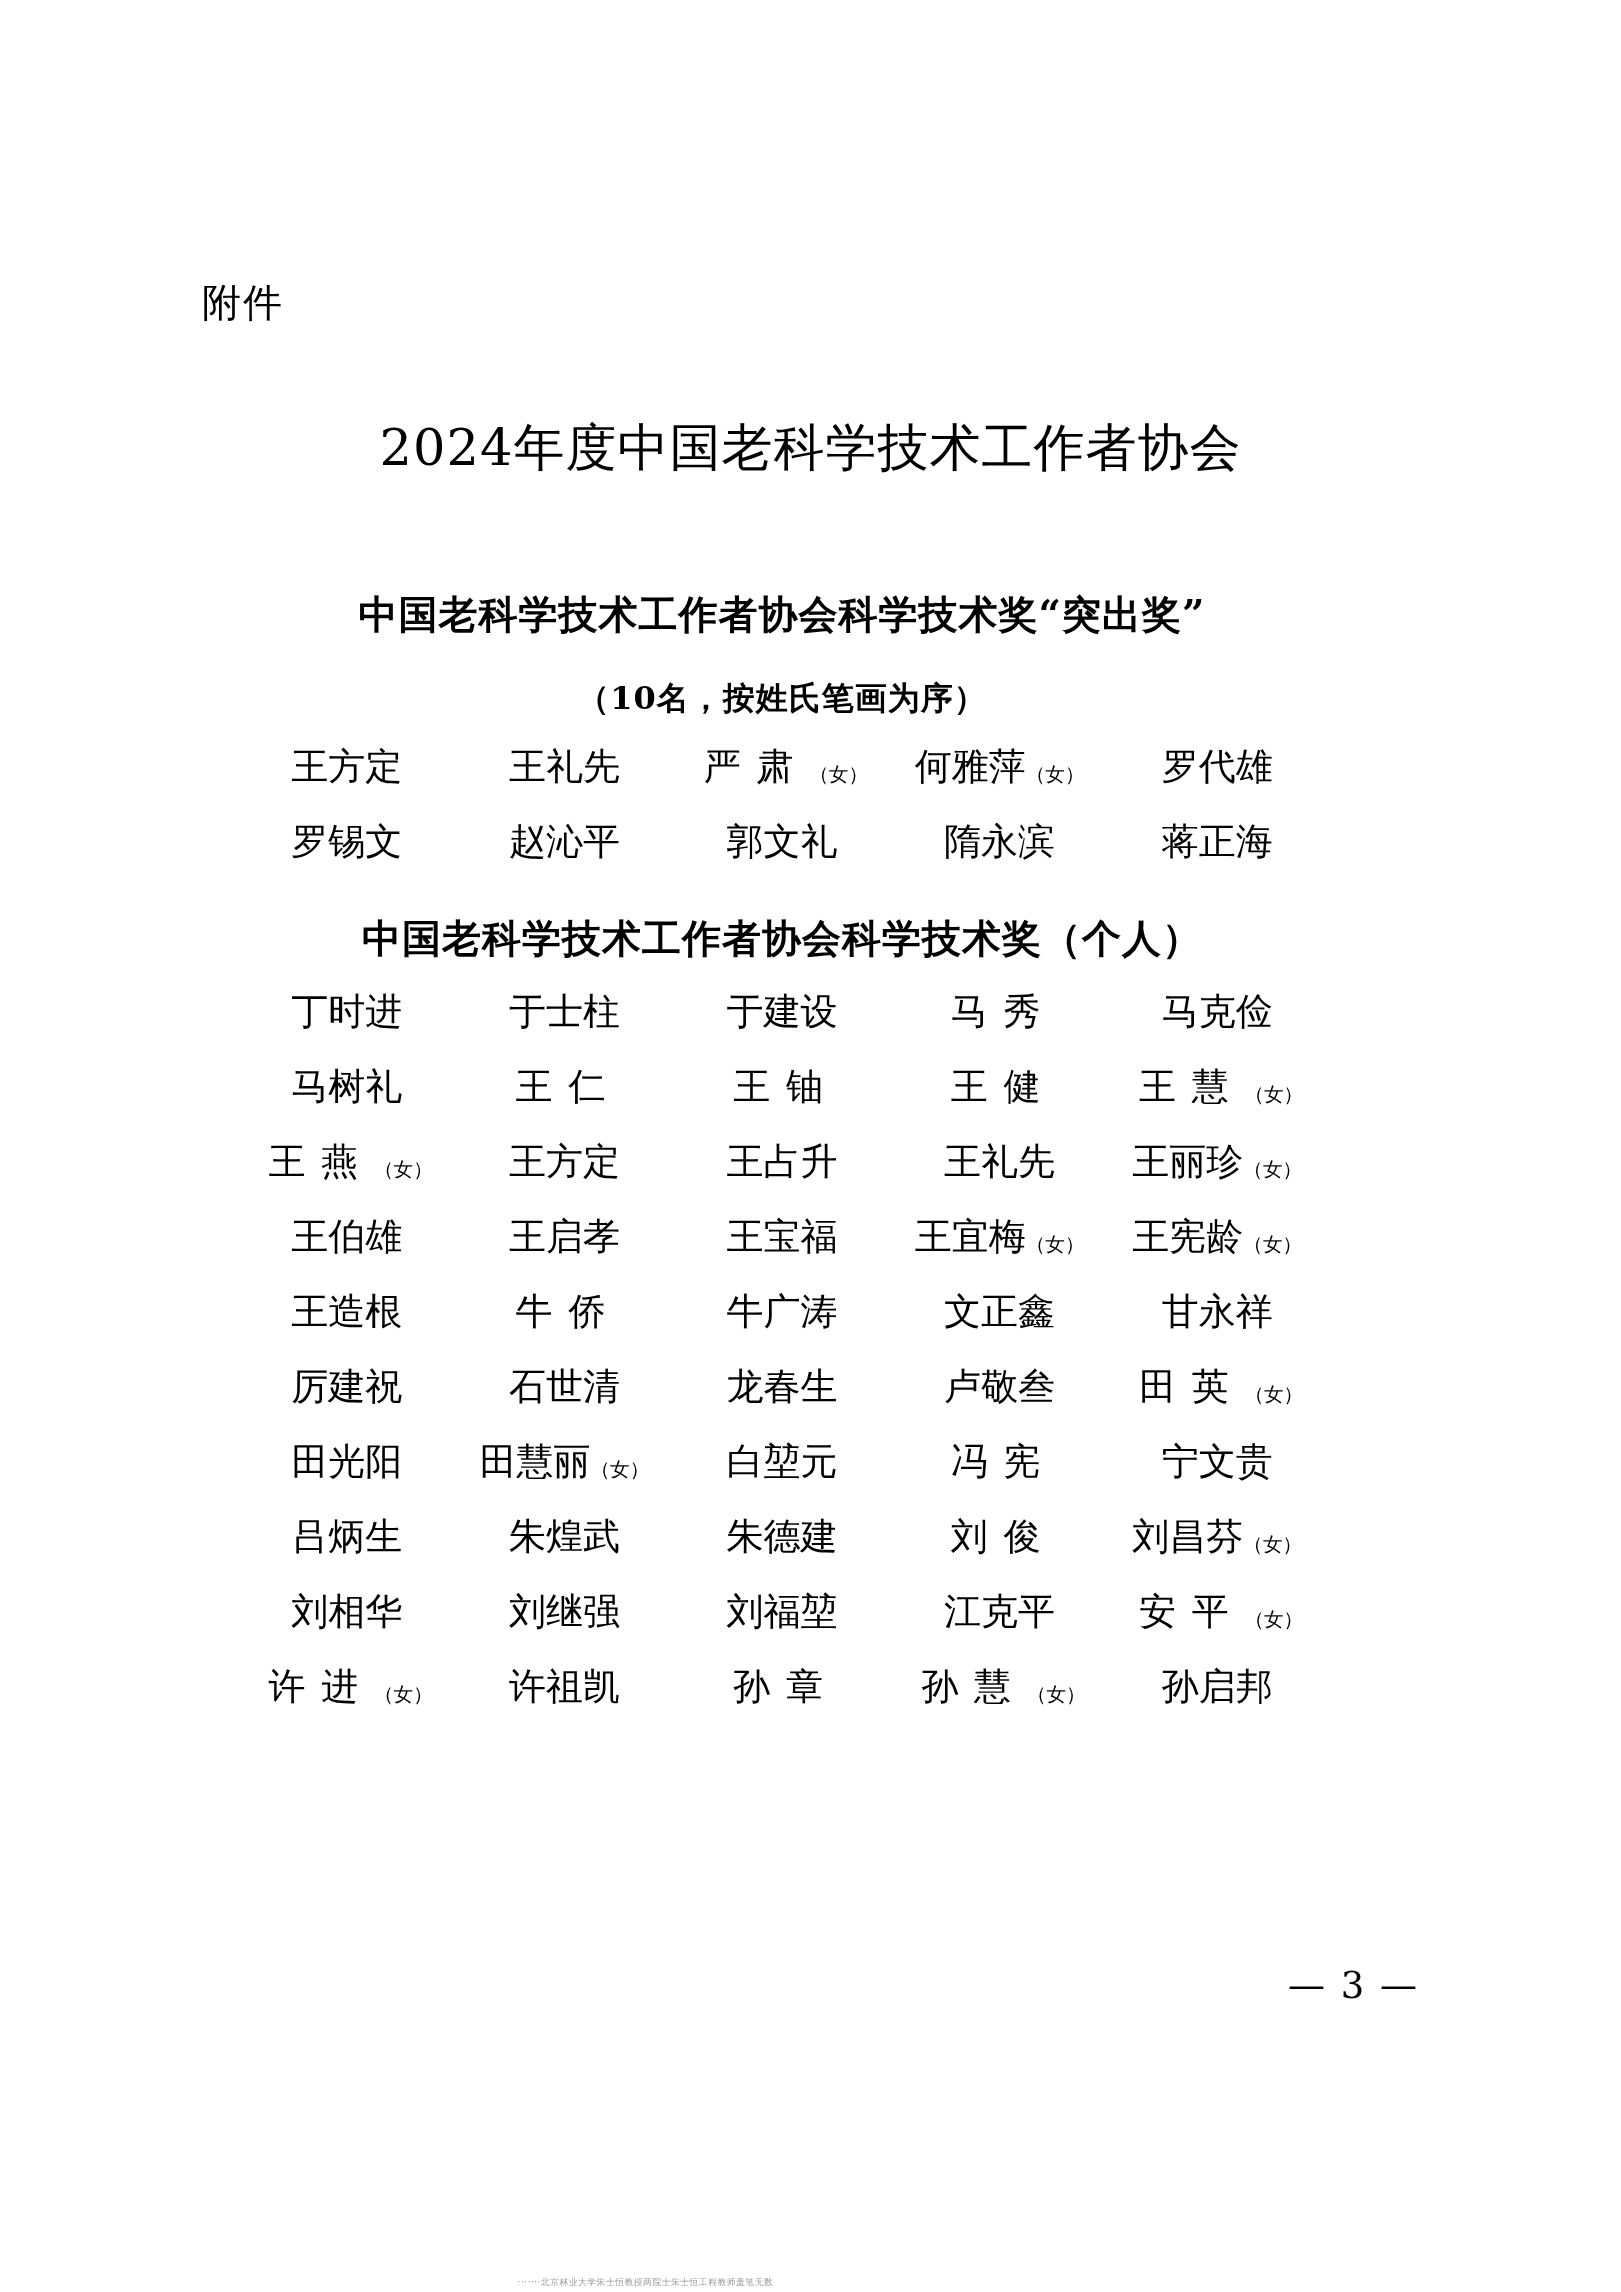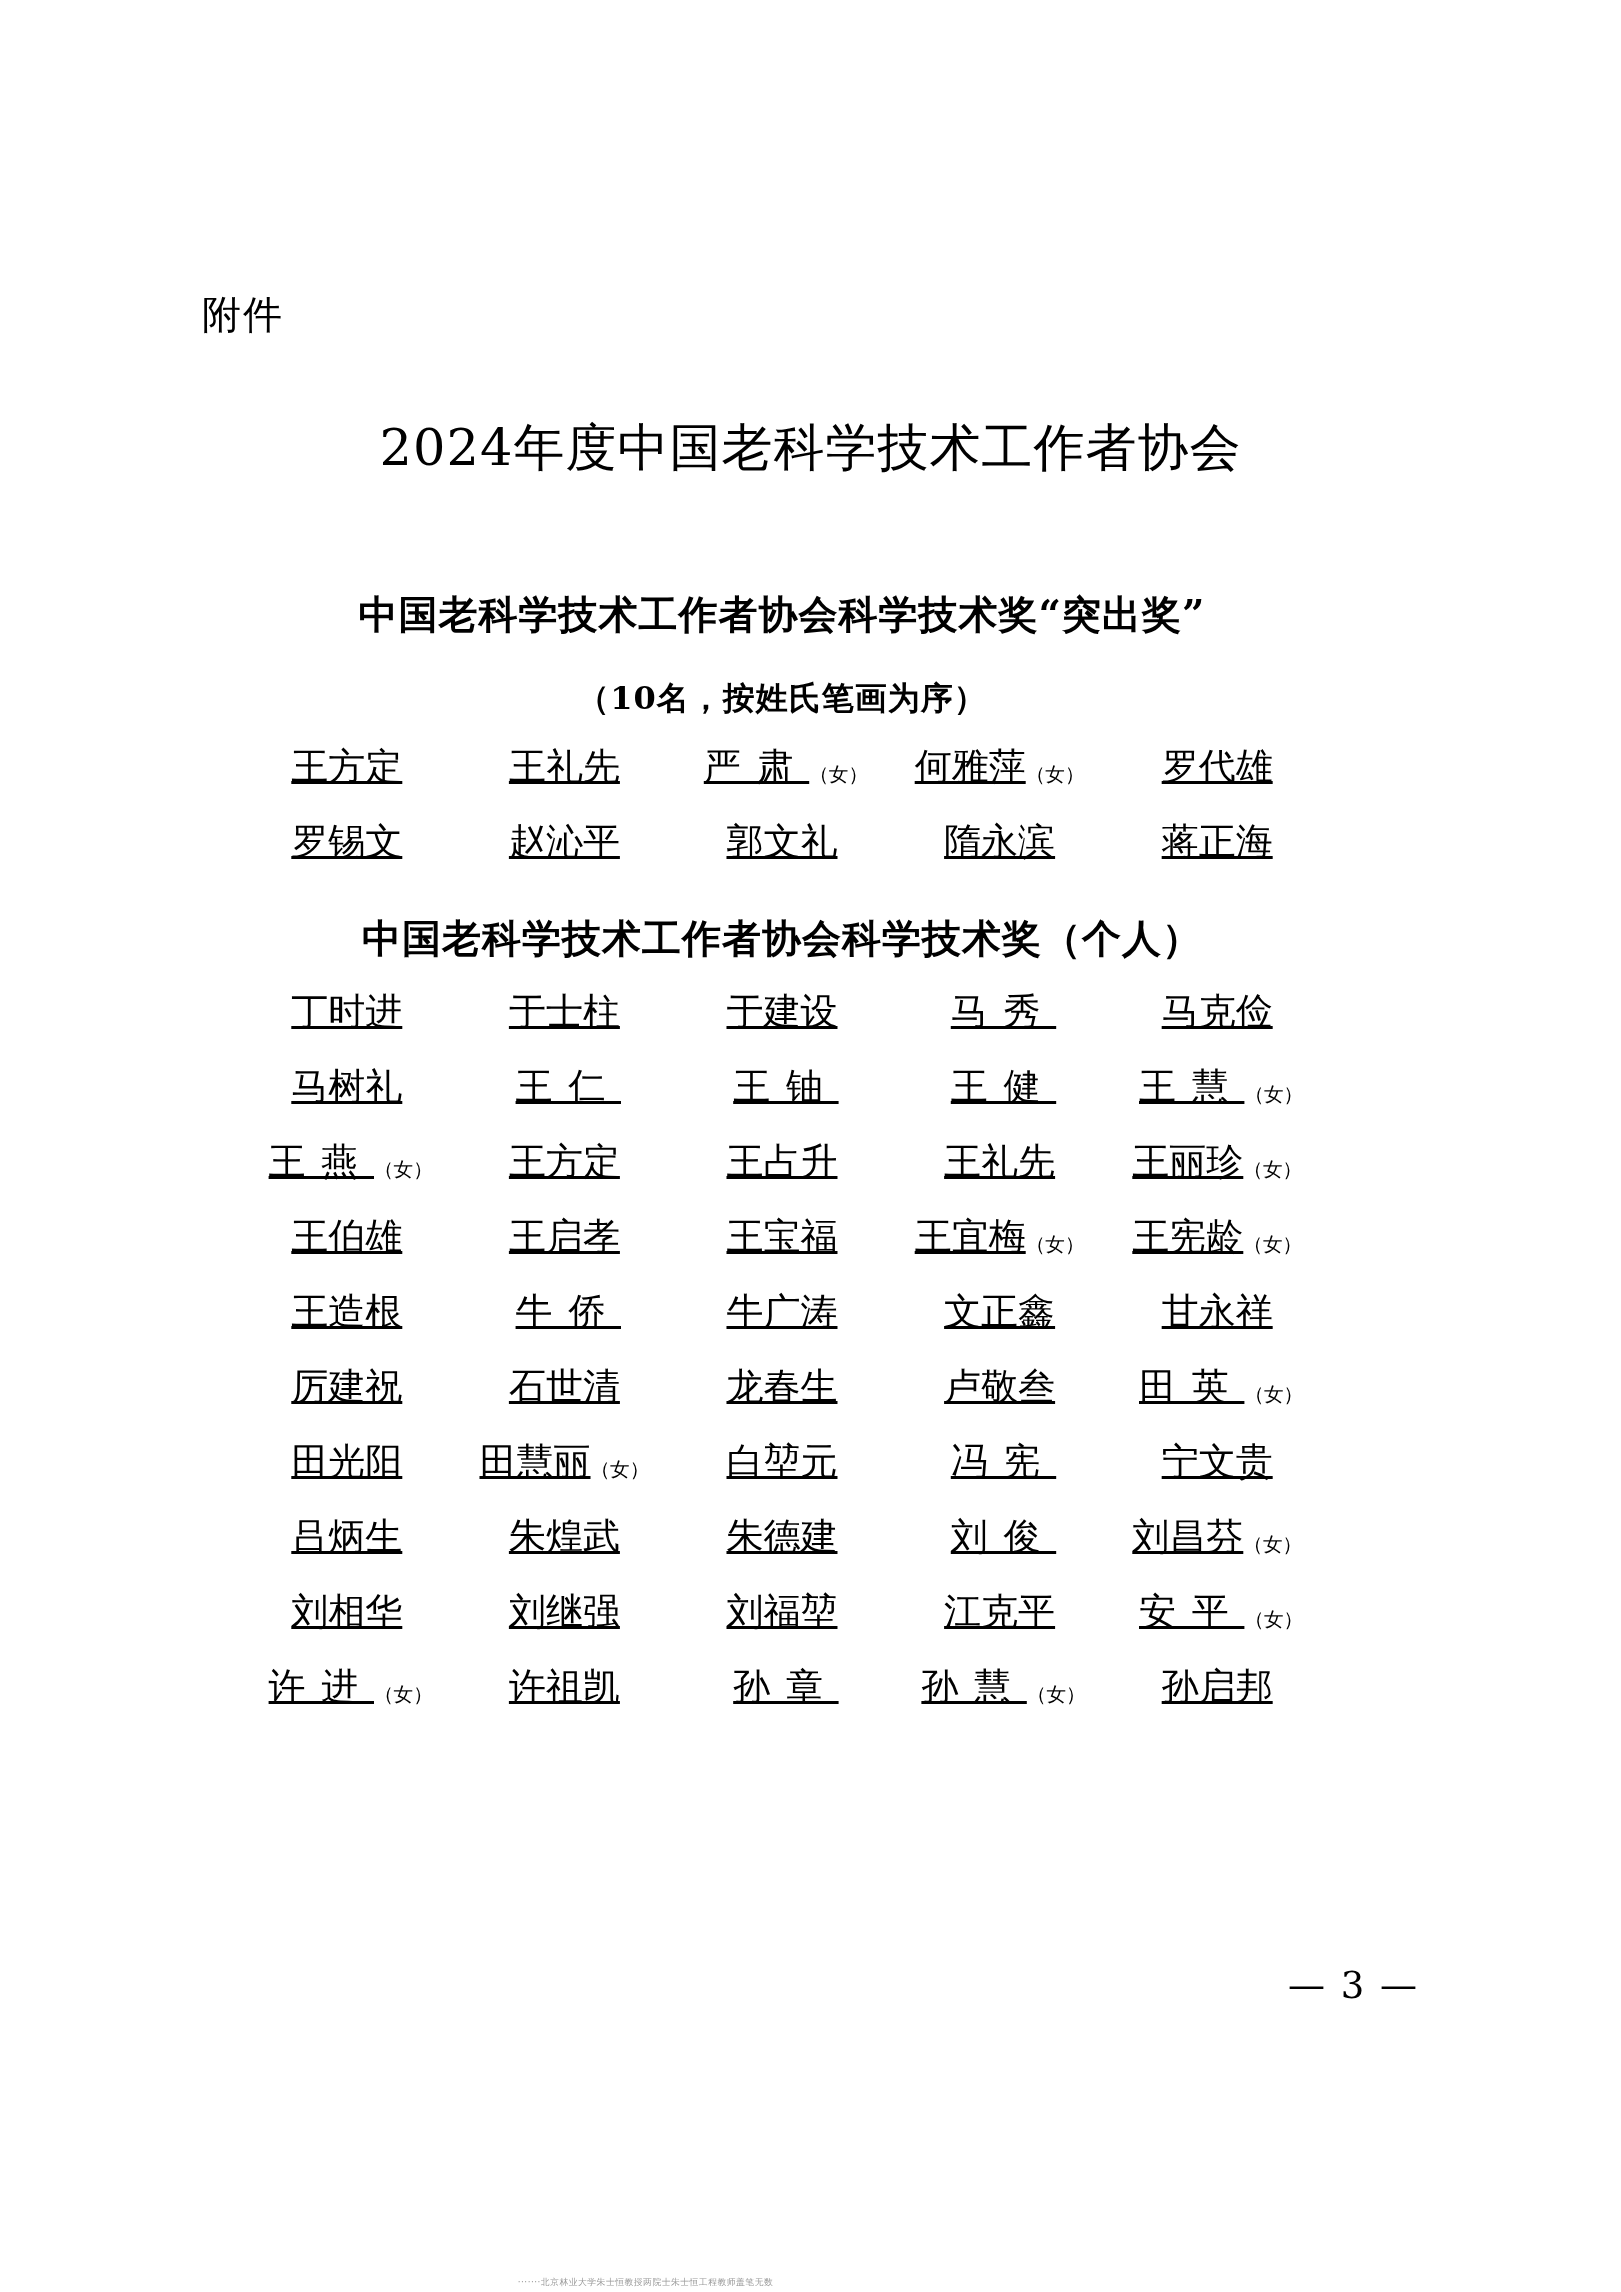--- a/index.html
+++ b/index.html
@@ -23,21 +23,20 @@
     box-sizing: border-box;
   }
   .attachment-label {
     position: absolute;
     left: 202px;
     top: 276px;
     font-size: 39px;
     letter-spacing: 2px;
     font-family: "DejaVu Sans", sans-serif;
     font-weight: 500;
-    margin-top: 12px;
   }
   .doc-title {
     position: absolute;
     left: 0;
     top: 412px;
     width: 1621px;
     text-align: center;
     font-size: 51px;
     font-weight: normal;
     line-height: 1.42;
@@ -76,21 +75,20 @@
   }
   .name-cell {
     font-size: 37px;
     text-align: center;
     white-space: nowrap;
     font-family: "DejaVu Serif", serif;
     line-height: 1.5;
   }
   .name-cell .nm {
     letter-spacing: 0px;
-    text-decoration: underline;
   }
   .name-cell .nm.sp {
     letter-spacing: 15.7px;
     padding-left: 7.8px;
   }
   .name-cell .sx {
     font-size: 19.6px;
     vertical-align: -2px;
     letter-spacing: 0;
   }

